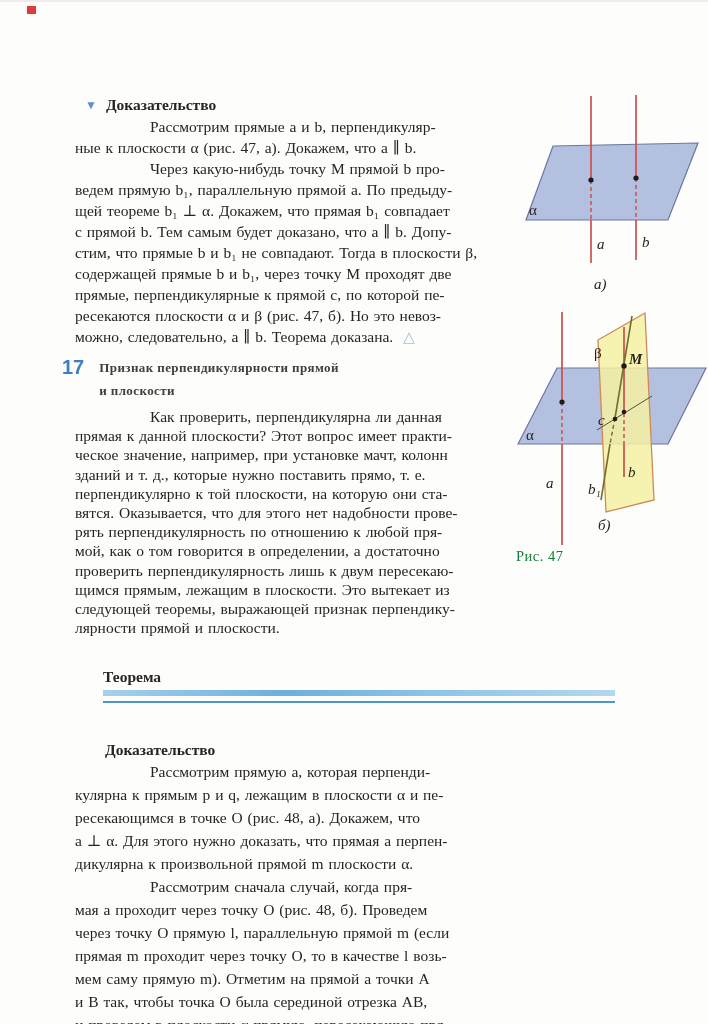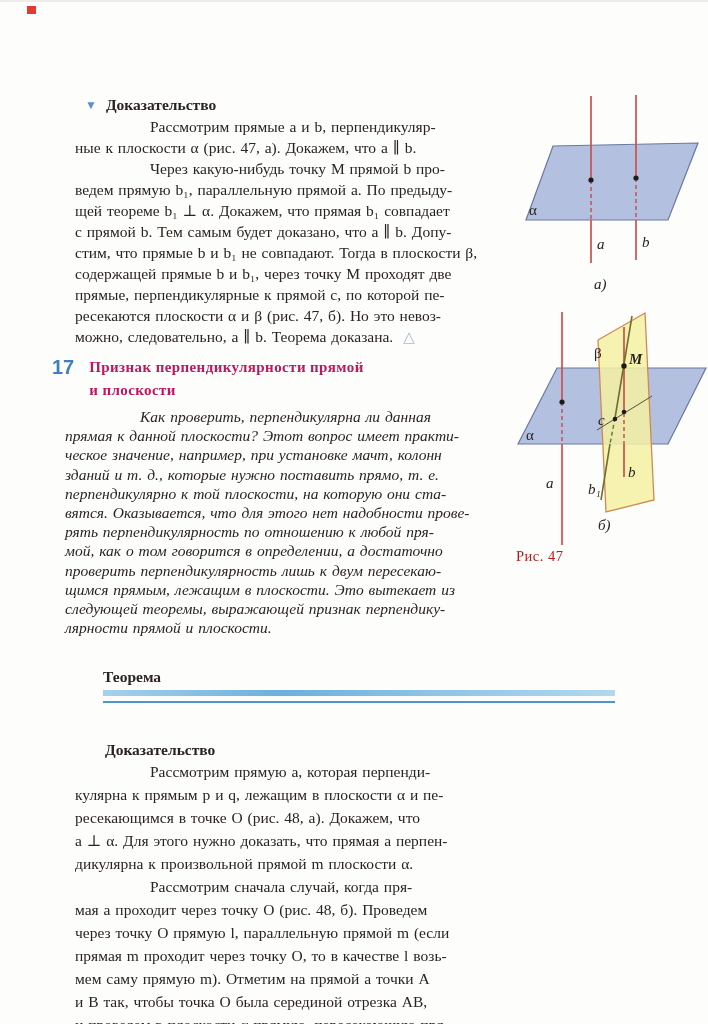--- a/index.html
+++ b/index.html
@@ -14,42 +14,42 @@
 
   .lines { white-space:pre; font-size:15.5px; line-height:21px; word-spacing:1px; }
   .indent { text-indent:75px;margin-left:40px; }
   .bold { font-weight:bold; }
 
   .proof1 { position:absolute; left:35px; top:94px; width:478px; }
   .phead { padding-left:50px; font-size:15.5px; line-height:21px; }
   .tri { color:#5b8fd0; font-size:12px; margin-right:9px; vertical-align:1px; }
   .qed { color:#9fbdd4; font-size:15px; margin-left:10px; }
 
-  .sec { position:absolute; left:25px; top:356px; width:478px; }
+  .sec { position:absolute; left:35px; top:356px; width:478px; }
   .sec-head { display:flex; align-items:flex-start; }
   .sec-num { margin-left:27px; font-weight:bold; font-size:20px; line-height:23px; color:#3f7fc1;
              font-family:"Liberation Sans","DejaVu Sans",sans-serif; }
-  .sec-title { margin-left:15px; font-weight:bold; font-size:15px; line-height:23px; color:#be185d;
+  .sec-title { margin-left:15px; font-weight:bold; font-size:13px; line-height:23px; color:#404040;
                white-space:pre; letter-spacing:.4px; }
-  .sec-para { margin-top:5px; line-height:19.2px;font-style:italic; }
+  .sec-para { margin-top:5px; line-height:19.2px; }
 
   .thm { position:absolute; left:103px; top:629px; width:512px;margin-top:38px; }
   .thm-head { font-size:15.5px; line-height:20px; font-weight:bold; }
   .thm-bar { height:6px; margin:3px 0 5px 0;
              background:linear-gradient(90deg,#a6d1ea 0%,#6cb0dc 35%,#8fc4e5 65%,#b3d8ee 100%); }
   .thm-text { font-weight:bold; line-height:21.5px; word-spacing:2px; }
   .thm-rule { border-top:2px solid #4e96cb; margin-top:5px; }
 
   .proof2 { position:absolute; left:35px; top:739px; width:482px; }
   .p2-head { margin-left:70px; font-size:15.5px; line-height:21px; }
   .proof2 .lines { line-height:23px; }
 
   .figa { position:absolute; left:506px; top:76px; }
   .figb { position:absolute; left:500px; top:300px; }
-  .fig-caption-main { position:absolute; left:516px; top:548px; font-size:14.5px; color:#b91c1c;
+  .fig-caption-main { position:absolute; left:516px; top:548px; font-size:14.5px; color:#15803d;
                       letter-spacing:.5px; }
   .svg-label { font-family:"Liberation Serif","DejaVu Serif",serif; font-style:italic;
                font-size:15px; fill:#2b241e; }
   .svg-greek { font-style:normal; font-size:15px; }
   .svg-cap { font-size:15px; }
 </style>
 </head>
 <body>
 
 <div class="page">

